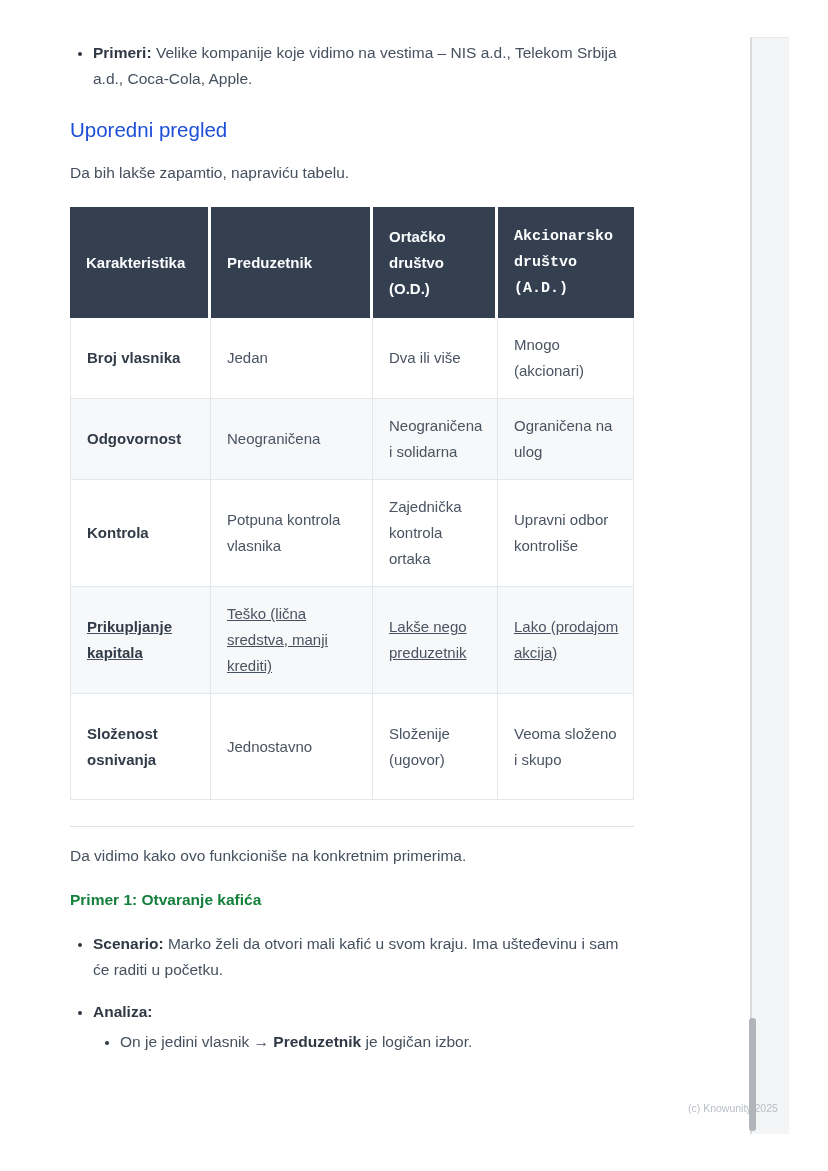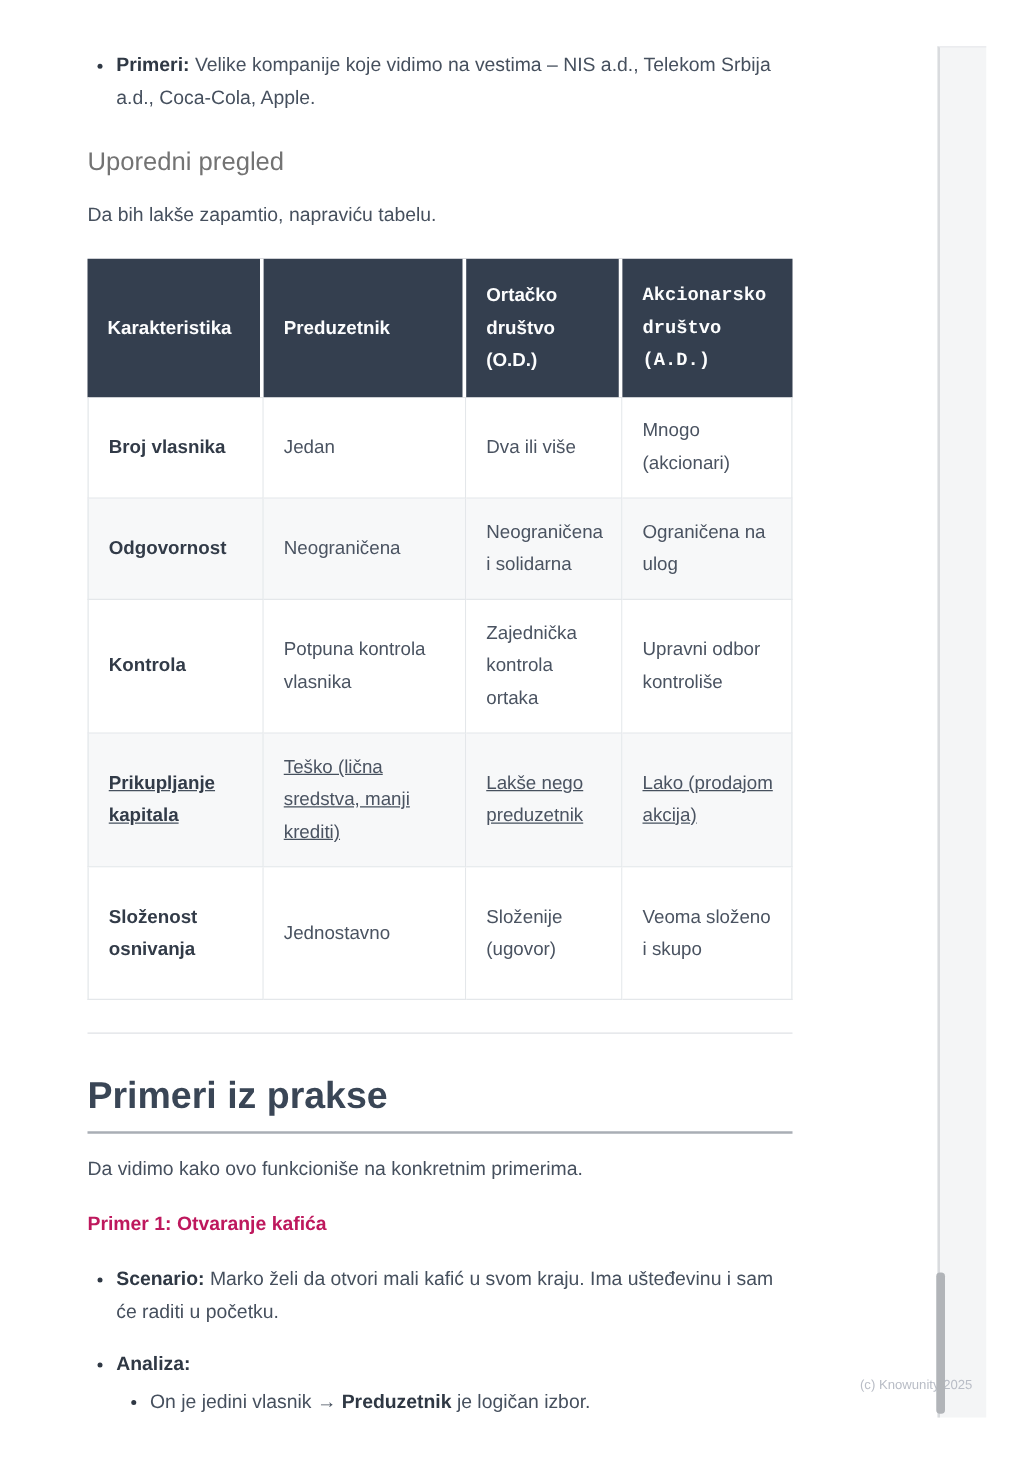--- a/index.html
+++ b/index.html
@@ -29,21 +29,21 @@
   }
   ul.toplist > li::marker { color: #2f3844; font-size: 13px; }
   .b { font-weight: 700; color: #2f3844; text-align: center; }
 
   
   h3.sub {
     margin-top: 24px;
     font-size: 20.5px;
     line-height: 28px;
     font-weight: 400;
-    color: #737373;
+    color: #1d4ed8;
   }
   p.body {
     margin-top: 17px;
     font-size: 15.5px;
     line-height: 24px;
     color: #46505e;
   }
 
   
   table.cmp {
@@ -107,21 +107,21 @@
     font-weight: 700;
     color: #3a4656;
     padding-bottom: 8px;
     border-bottom: 2px solid #a9aeb5;
   }
   p.bold-title {
     margin-top: 20px;
     font-size: 15.5px;
     line-height: 24px;
     font-weight: 700;
-    color: #be185d;
+    color: #15803d;
   }
 
   
   ul.exlist {
     margin-top: 19px;
     padding-left: 23px;
     list-style: disc;
   }
   ul.exlist > li {
     font-size: 15.5px;
@@ -220,21 +220,20 @@
         <th>Složenost osnivanja</th>
         <td>Jednostavno</td>
         <td>Složenije (ugovor)</td>
         <td>Veoma složeno i skupo</td>
       </tr>
     </tbody>
   </table>
 
   <hr class="sep">
 
-  <h1 class="big">Primeri iz prakse</h1>
 
   <p class="body">Da vidimo kako ovo funkcioniše na konkretnim primerima.</p>
 
   <p class="bold-title">Primer 1: Otvaranje kafića</p>
 
   <ul class="exlist">
     <li><span class="b">Scenario:</span><span> Marko želi da otvori mali kafić u svom kraju. Ima ušteđevinu i sam će raditi u početku.</span></li>
     <li><span class="b">Analiza:</span>
       <ul>
         <li><span>On je jedini vlasnik → </span><span class="b">Preduzetnik</span><span> je logičan izbor.</span></li>

